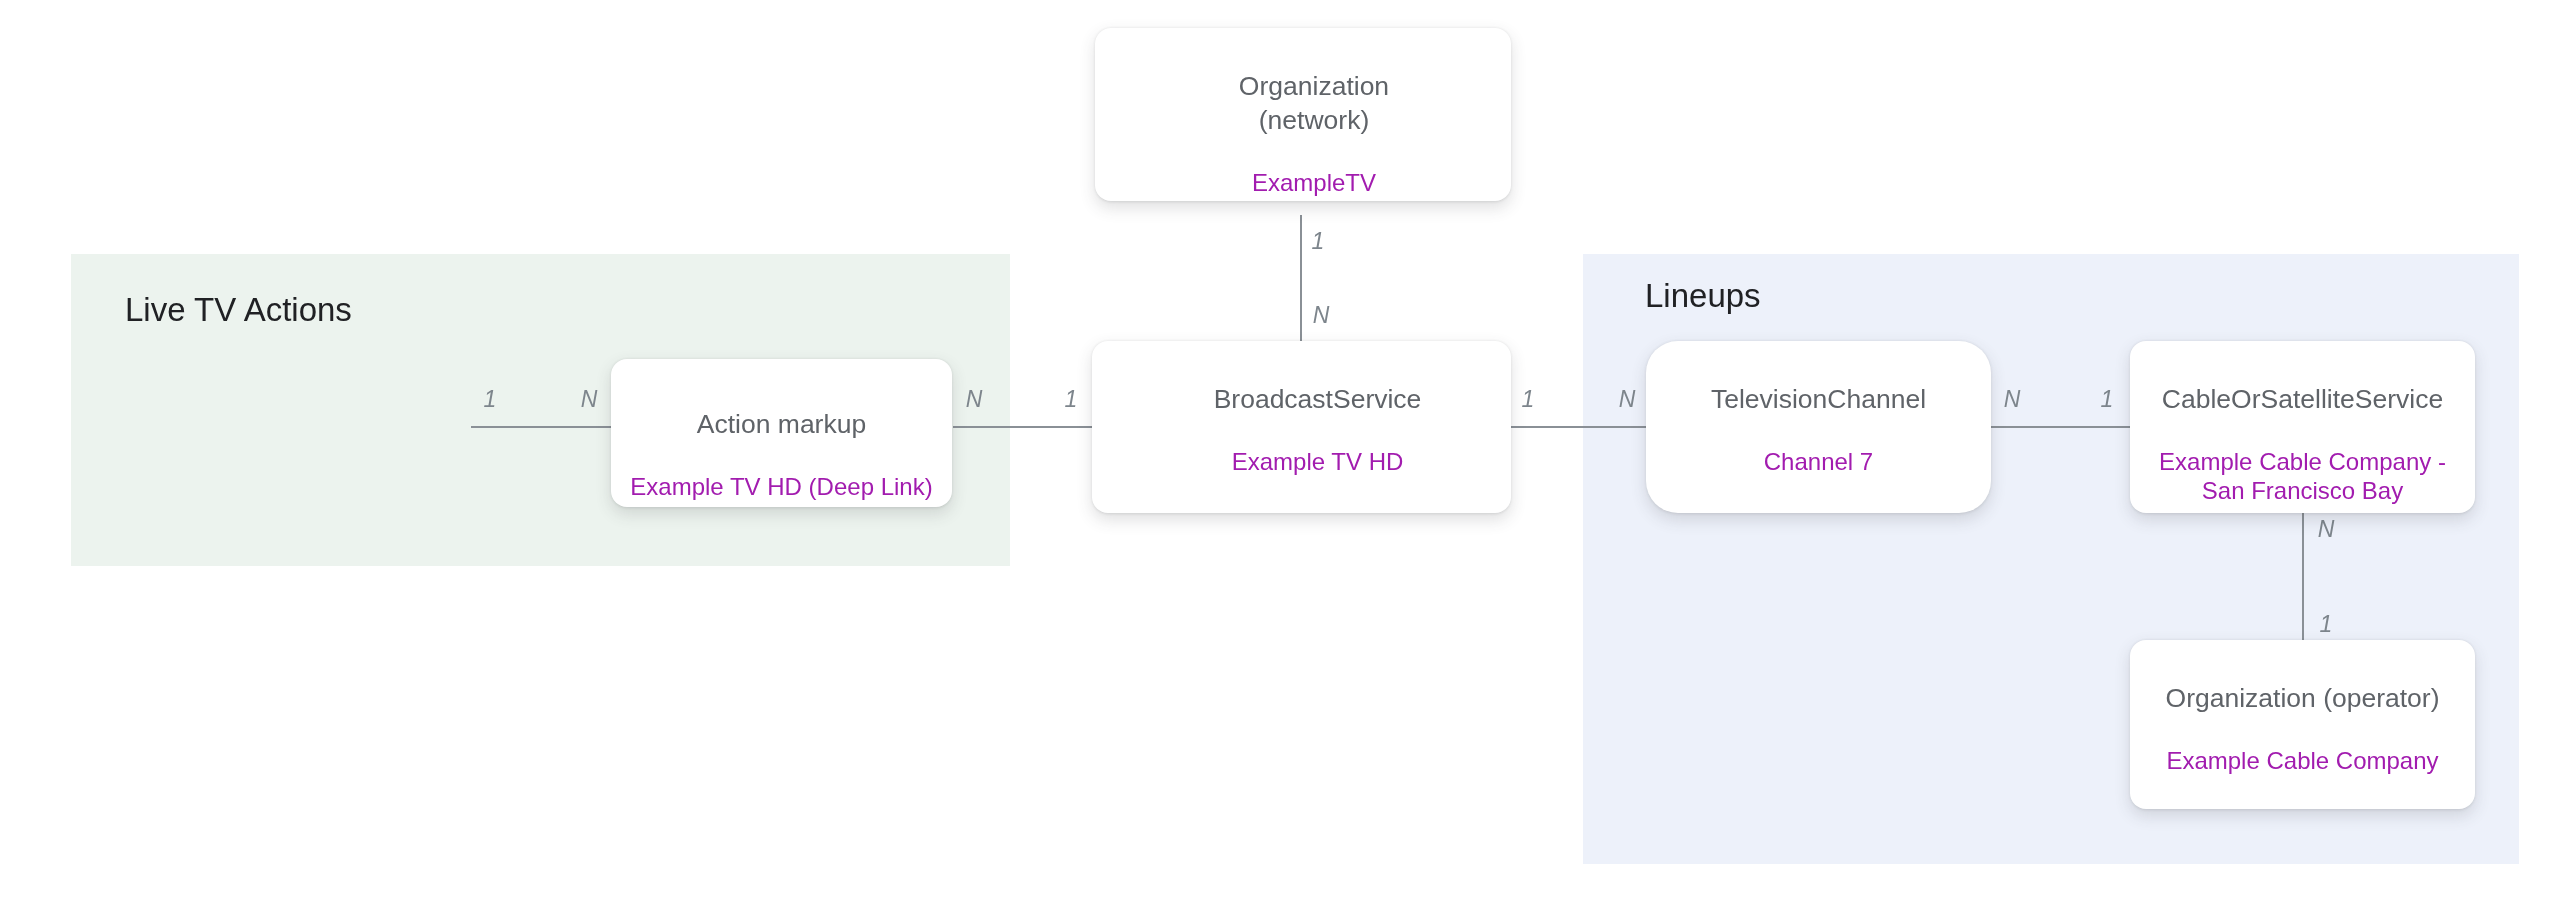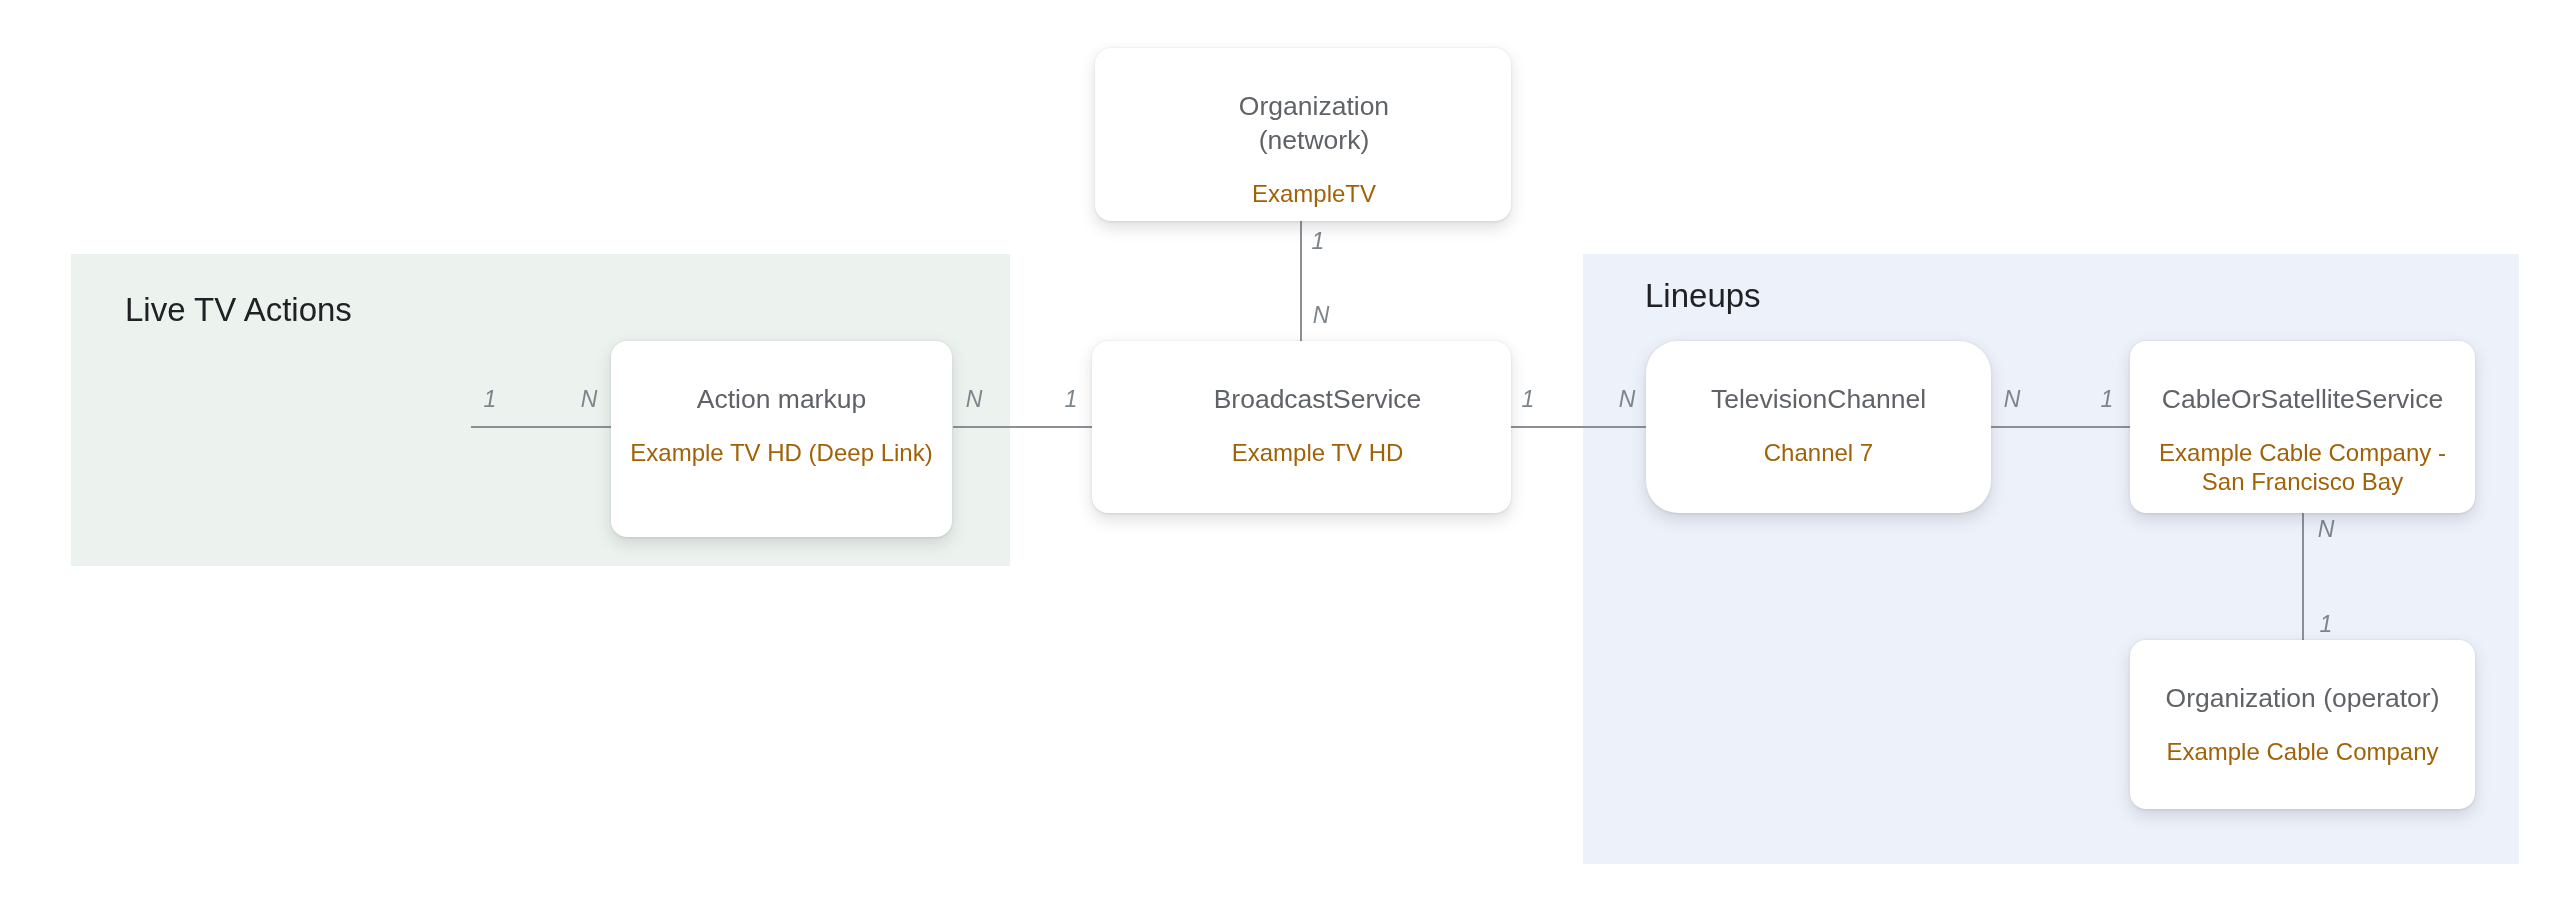--- a/index.html
+++ b/index.html
@@ -44,22 +44,23 @@
   }
   .node-title {
     font-size: 26.5px;
     line-height: 34px;
     color: #5f6368;
     white-space: pre-line;
   }
   .node-subtitle {
     font-size: 24px;
     line-height: 29px;
-    color: #a16207;
+    color: #a21caf;
     white-space: pre-line;
+    margin-top: 9px;
   }
   .hline {
     position: absolute;
     height: 1.8px;
     background: #8a9096;
   }
   .vline {
     position: absolute;
     width: 1.8px;
     background: #8a9096;
@@ -102,28 +103,28 @@
 
   <div class="card-label" style="left:1528px; top:399px;">1</div>
   <div class="card-label" style="left:1627px; top:399px;">N</div>
 
   <div class="card-label" style="left:2012px; top:399px;">N</div>
   <div class="card-label" style="left:2107px; top:399px;">1</div>
 
   <div class="card-label" style="left:2326px; top:529px;">N</div>
   <div class="card-label" style="left:2326px; top:624px;">1</div>
 
-  <div class="node" style="left:1095px; top:48px; width:416px; height:173px;padding-left:22px;">
+  <div class="node" style="left:1095px; top:28px; width:416px; height:173px;padding-left:22px;">
     <div class="node-title">Organization
 (network)</div>
     <div class="node-subtitle">ExampleTV</div>
   </div>
 
 
-  <div class="node" style="left:611px; top:341px; width:341px; height:196px;">
+  <div class="node" style="left:611px; top:359px; width:341px; height:148px;justify-content:center;">
     <div class="node-title">Action markup</div>
     <div class="node-subtitle">Example TV HD (Deep Link)</div>
   </div>
 
   <div class="node" style="left:1092px; top:341px; width:419px; height:172px;padding-left:32px;">
     <div class="node-title">BroadcastService</div>
     <div class="node-subtitle">Example TV HD</div>
   </div>
 
   <div class="node" style="left:1646px; top:341px; width:345px; height:172px;border-radius:32px;">

